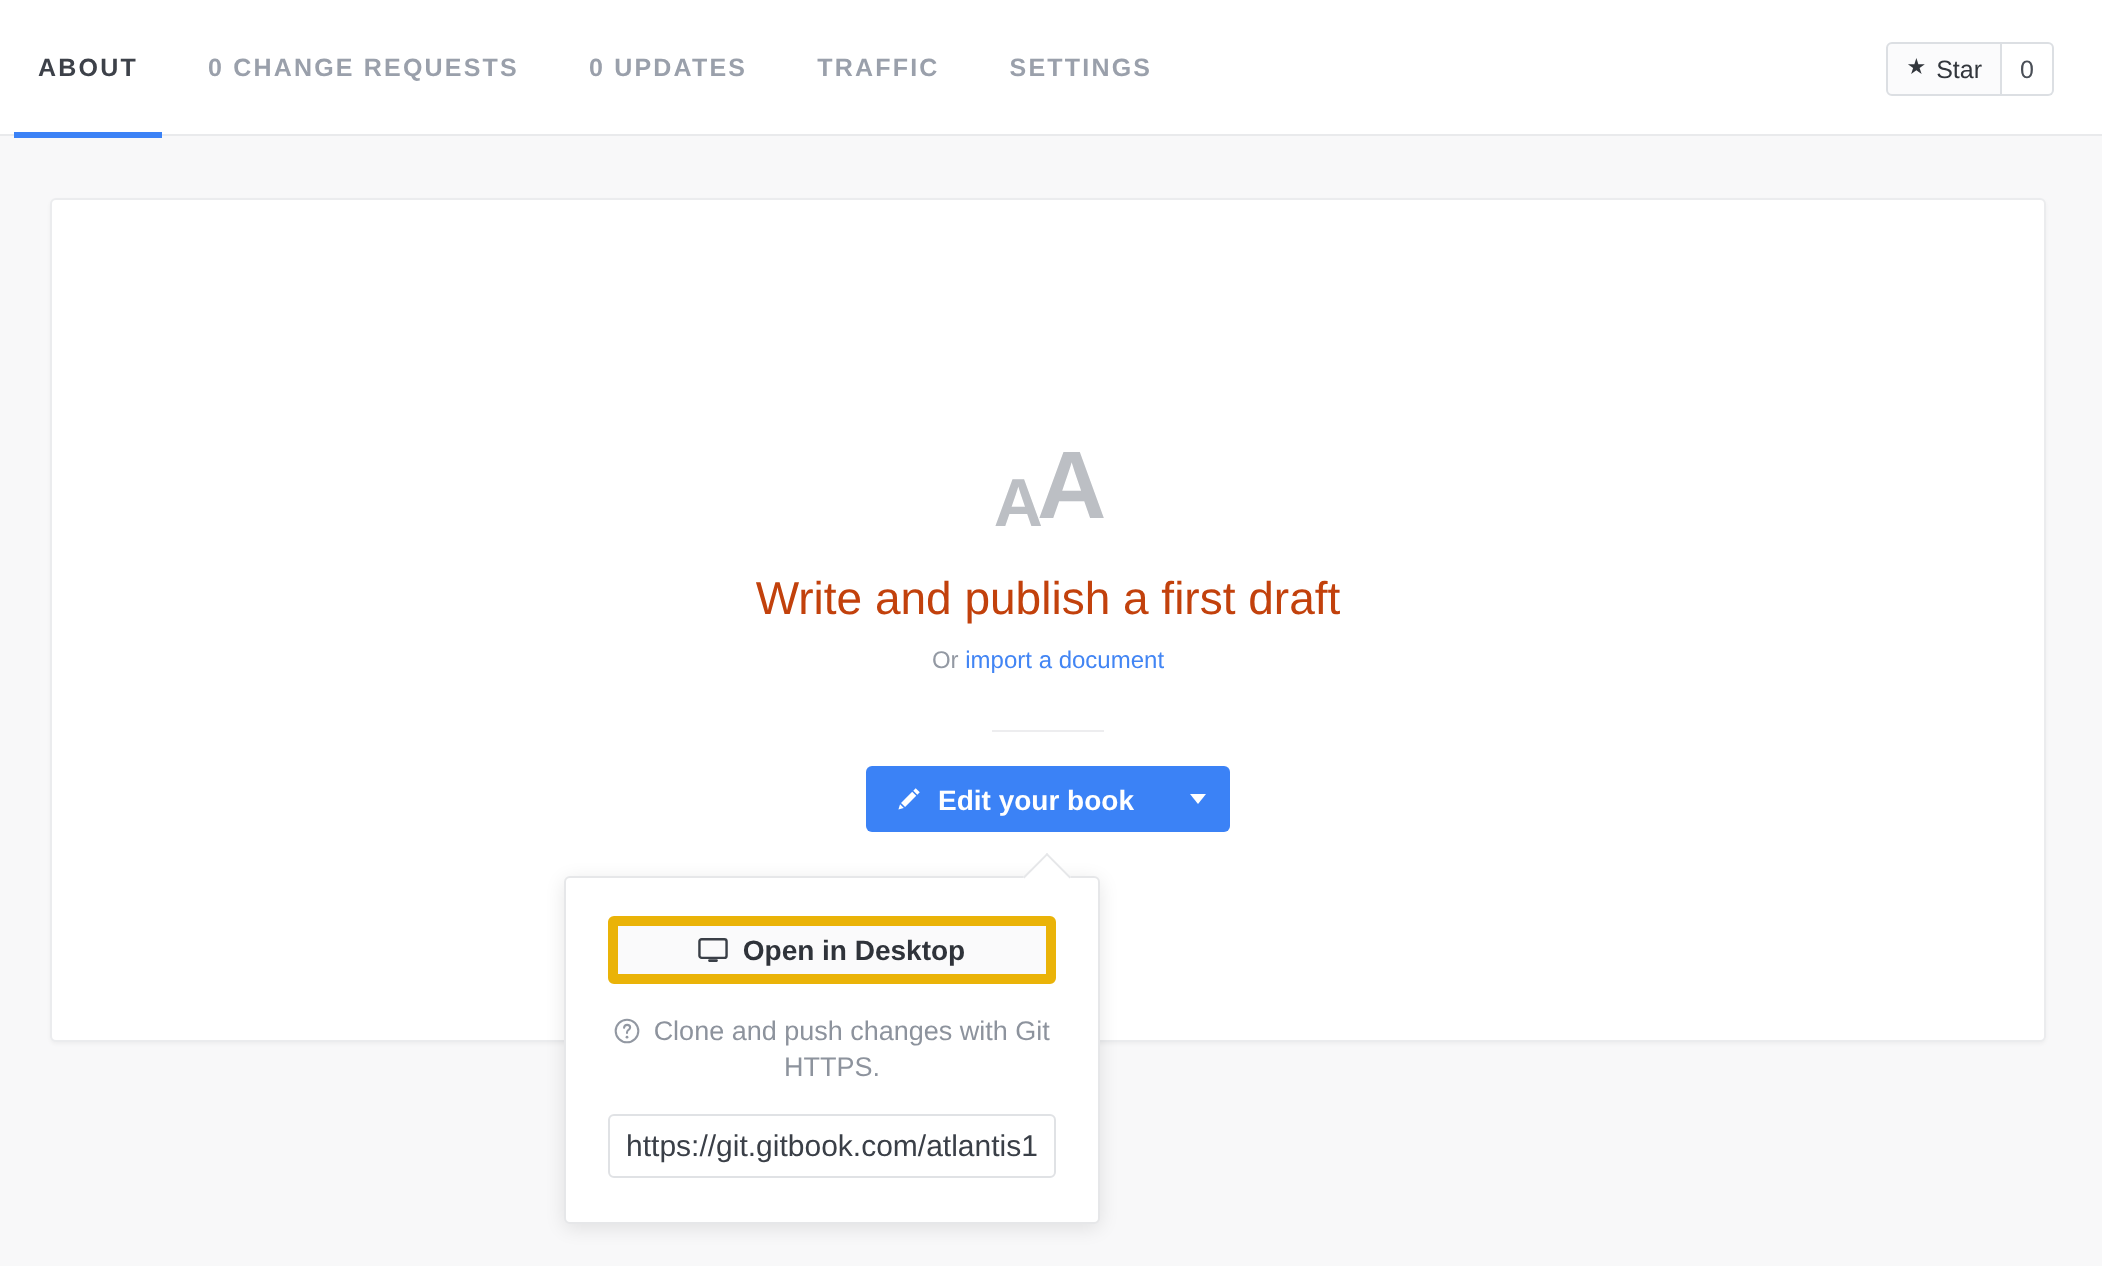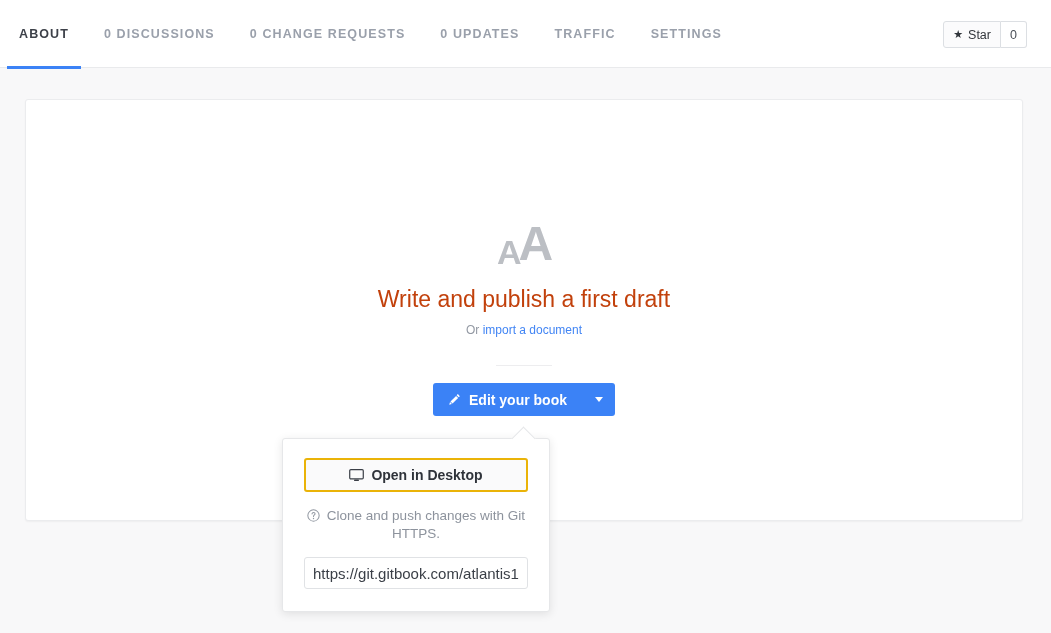--- a/index.html
+++ b/index.html
@@ -244,21 +244,21 @@
     border-left: 1px solid #e6e7e9;
     border-top: 1px solid #e6e7e9;
     transform: rotate(45deg);
   }
   .desktop-btn {
     position: relative;
     display: flex;
     align-items: center;
     justify-content: center;
     height: 34px;
-    border: 2px solid #eab308;
+    border: 5px solid #eab308;
     border-radius: 3px;
     background: #fafafb;
     color: #2f333a;
     font-size: 14px;
     font-weight: 700;
     cursor: pointer;
     box-sizing: border-box;
   }
   .monitor-icon {
     width: 15px;
@@ -300,23 +300,20 @@
     outline: none;
   }
 </style>
 </head>
 <body>
 
 <div class="topbar">
   <div class="tabs">
     <div class="tab active">
       <span>ABOUT</span>
-    </div>
-    <div class="tab">
-      <span>0 DISCUSSIONS</span>
     </div>
     <div class="tab">
       <span>0 CHANGE REQUESTS</span>
     </div>
     <div class="tab">
       <span>0 UPDATES</span>
     </div>
     <div class="tab">
       <span>TRAFFIC</span>
     </div>

